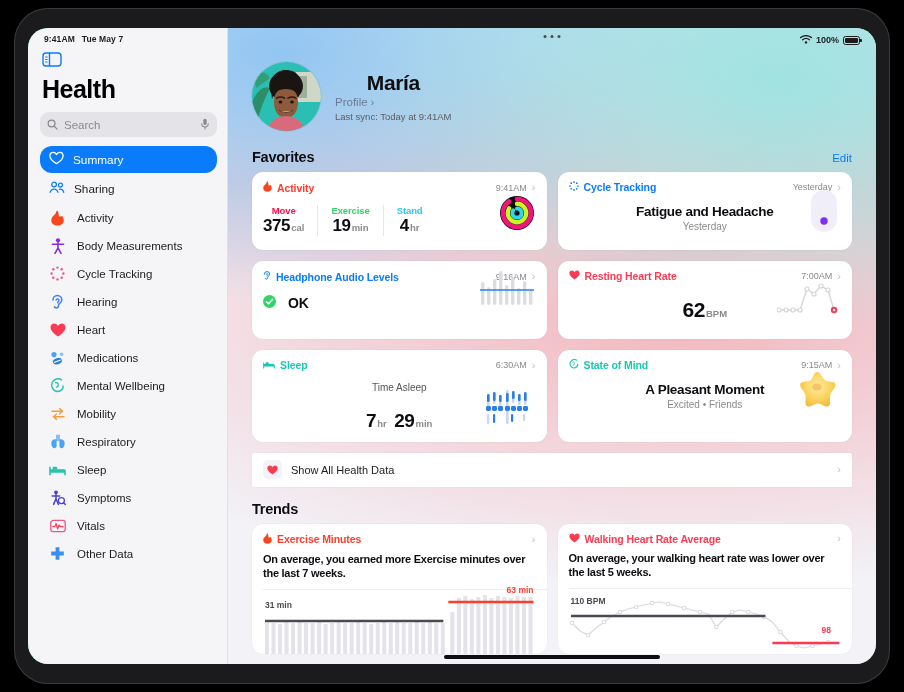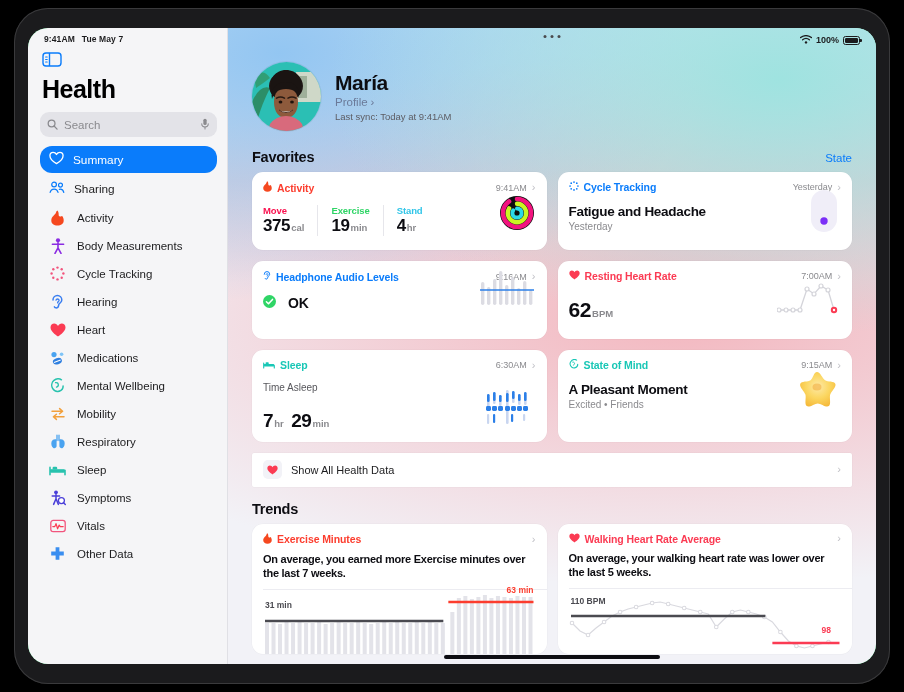--- a/index.html
+++ b/index.html
@@ -97,39 +97,39 @@
   .batt i { display:block; height:100%; width:100%; background:#1c1c1e; border-radius:1.2px; }
 
   .scroll { padding: 0 24px 0 24px; height: calc(100% - 20px); overflow: hidden; }
 
   
   .profile { display: flex; align-items: center; gap: 14px; padding: 14px 0 18px 0; }
   .avatar {
     width: 69px; height: 69px; border-radius: 50%; overflow: hidden; flex: 0 0 69px;
     box-shadow: 0 0 0 1px rgba(0,0,0,.06);
   }
-  .p-name { font-size: 21px; font-weight: 700; color: #0d0d12; letter-spacing: -.4px; line-height: 1.1; }
+  .p-name { font-size: 21px; font-weight: 700; color: #0d0d12; letter-spacing: -.4px; line-height: 1.1; text-align: center; }
   .p-link { font-size: 11.5px; color: #6b7a99; margin-top: 2px; display: flex; align-items: center; gap: 3px; cursor: pointer; }
   .p-sync { font-size: 9.5px; color: #5c5c63; margin-top: 3px; }
 
   .sect-head { display: flex; align-items: baseline; justify-content: space-between; margin-bottom: 7px; }
   .sect-title { font-size: 14.5px; font-weight: 700; color: #0d0d12; letter-spacing: -.25px; }
   .sect-edit { font-size: 11.5px; color: #0a7cfb; cursor: pointer; }
 
   .grid { display: grid; grid-template-columns: 1fr 1fr; gap: 11px; }
   .card {
     background: #fff; border-radius: 11px; padding: 9px 11px 10px 11px;
     position: relative; min-height: 78px; cursor: pointer;
     box-shadow: 0 0 0 .5px rgba(0,0,0,.03);
   }
   .c-head { display: flex; align-items: center; justify-content: space-between; }
   .c-title { display: flex; align-items: center; gap: 5px; font-size: 10.5px; font-weight: 700; letter-spacing: -.1px; }
   .c-meta { display: flex; align-items: center; gap: 5px; font-size: 9px; color: #8a8a8e; font-weight: 500; }
   .chev { color: #c0c0c6; font-size: 11px; line-height: 1; }
-  .c-body { margin-top: 11px; position: relative; }
+  .c-body { margin-top: 11px; position: relative; text-align: center; }
 
   .metrics { display: flex; align-items: flex-end; gap: 0; }
   .metric { padding-right: 13px; margin-right: 13px; border-right: 1px solid #e6e6eb; }
   .metric:last-child { border-right: none; }
   .m-label { font-size: 9.5px; font-weight: 700; letter-spacing: -.1px; }
   .m-val { font-size: 17px; font-weight: 700; color: #0d0d12; letter-spacing: -.4px; line-height: 1.15; }
   .m-unit { font-size: 9.5px; font-weight: 600; color: #8a8a8e; margin-left: 1px; }
 
   .big-title { font-size: 13.5px; font-weight: 700; color: #0d0d12; letter-spacing: -.3px; }
   .sub-title { font-size: 10px; color: #8a8a8e; margin-top: 2px; }
@@ -416,21 +416,21 @@
             <div class="p-link">
               <span>Profile</span>
               <span>›</span>
             </div>
             <div class="p-sync">Last sync: Today at 9:41AM</div>
           </div>
         </div>
 
         <div class="sect-head">
           <span class="sect-title">Favorites</span>
-          <span class="sect-edit">State</span>
+          <span class="sect-edit">Edit</span>
         </div>
 
         <div class="grid">
 
           <div class="card">
             <div class="c-head">
               <div class="c-title" style="color:#fc3d2e">
                 <span>
                   <svg width="9" height="11" viewBox="0 0 13 16">
                       <path d="M6.5 .5c2 3 .6 4.4 1.7 5.6C9.4 7.4 11 5.8 11 5.8c1.4 1.7 1.7 3.4 1.7 4.6 0 3.2-2.7 5.1-6.2 5.1S.3 13.6.3 10.4C.3 6.5 4.2 5.1 5 2.6c.3-1 .5-1.6 1.5-2.1z" fill="#f5481f"></path>

